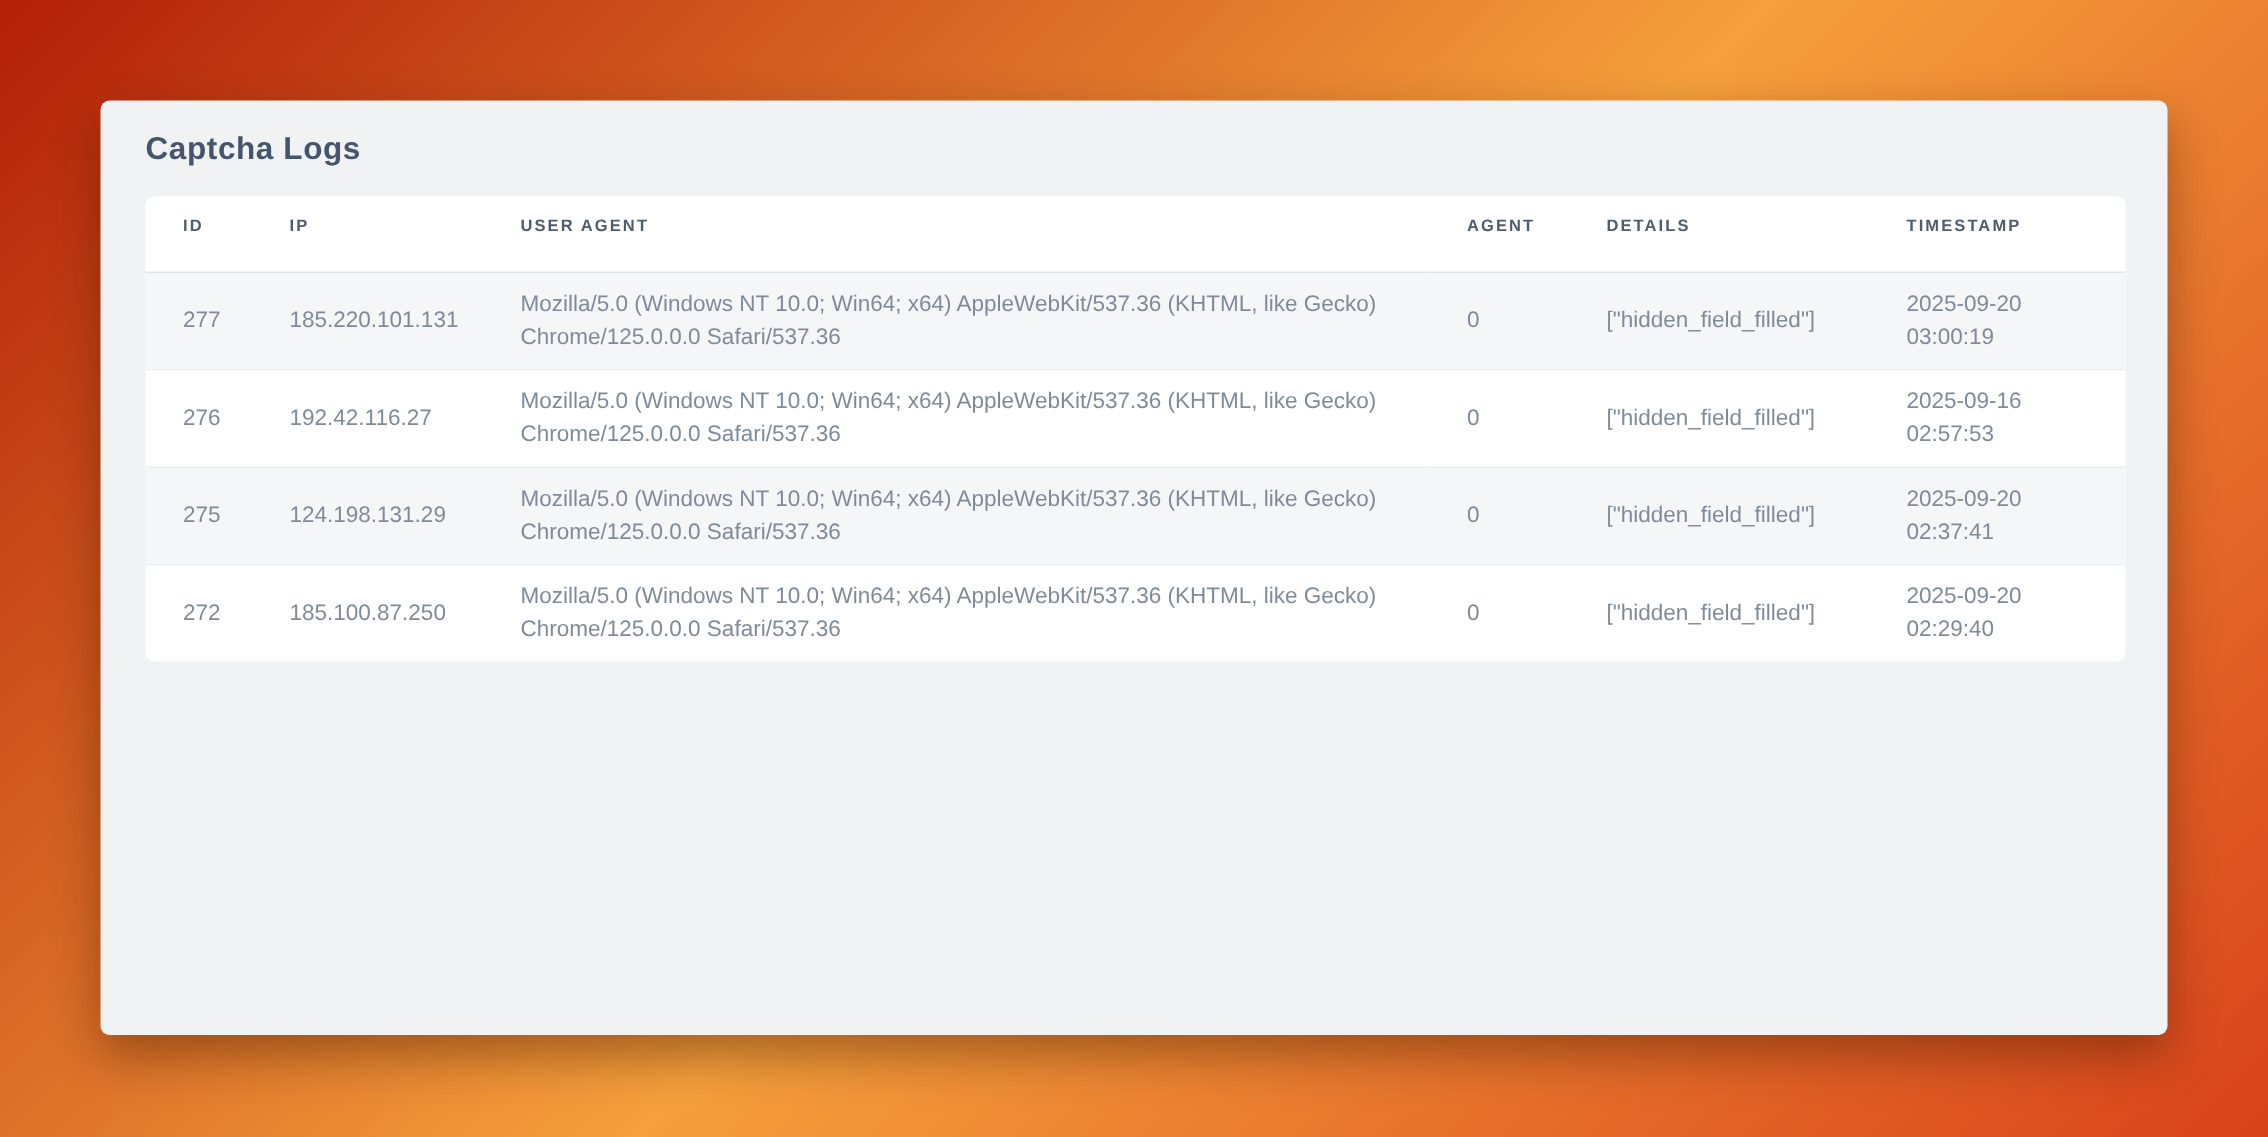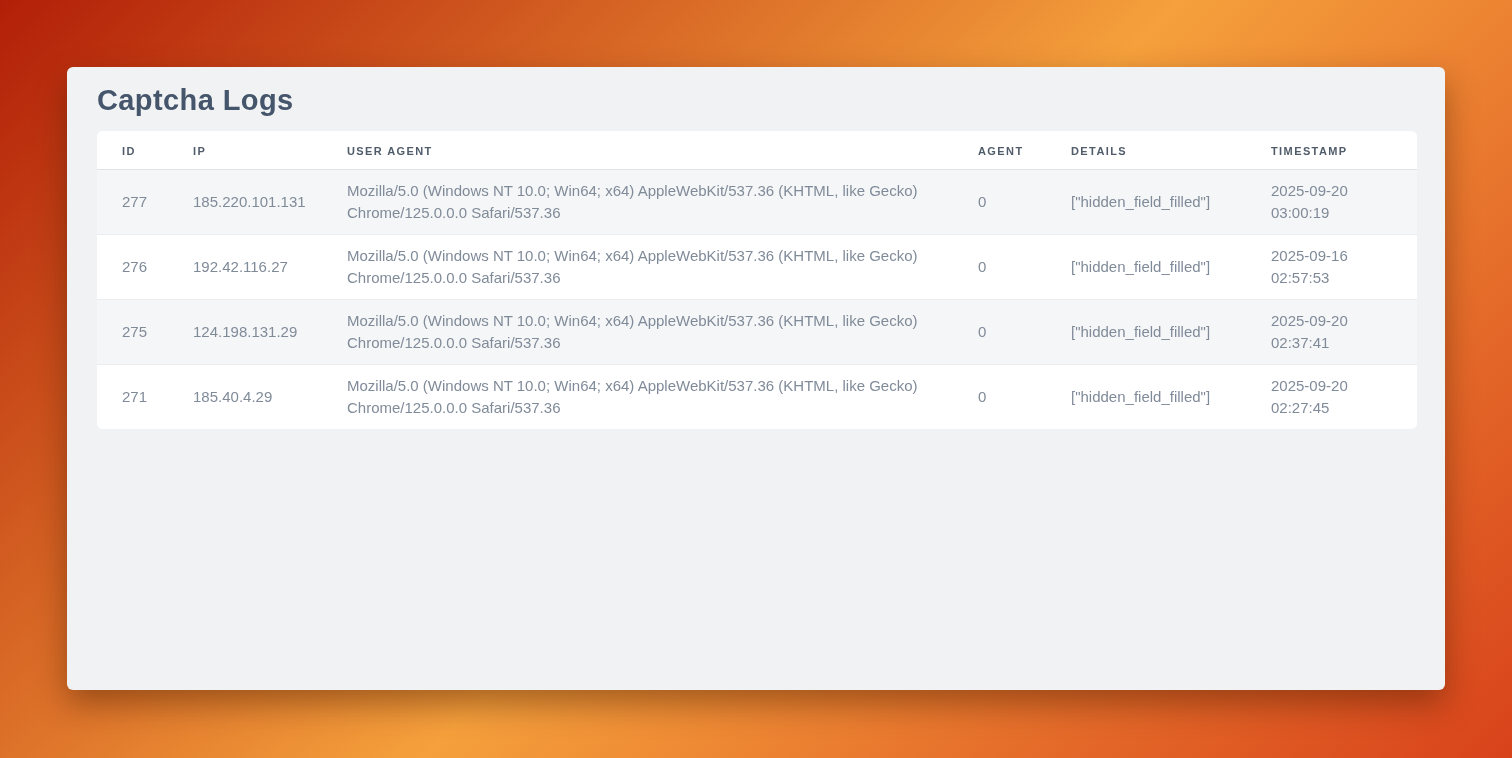--- a/index.html
+++ b/index.html
@@ -21,21 +21,21 @@
     top: 67px;
     width: 1378px;
     height: 623px;
     background: var(--card-bg, #f1f2f3);
     border-radius: 6px;
     box-shadow: 0 14px 32px rgba(72, 26, 2, 0.45);
     overflow: hidden;
   }
   .card-title {
     margin: 13px 30px 11px 30px;
-    font-size: 29px;
+    font-size: 21px;
     line-height: 40px;
     font-weight: 600;
     letter-spacing: 0.4px;
     color: var(--title-color, #45556b);
   }
   .table-wrap {
     margin: 0 30px;
     width: 1320px;
     background: #ffffff;
     border-radius: 6px;
@@ -52,21 +52,21 @@
   col.col-user_agent { width: 631px; }
   col.col-score      { width: 93px;  }
   col.col-details    { width: 200px; }
   col.col-timestamp  { width: 171px; }
   th {
     text-align: left;
     font-size: 11px;
     font-weight: 700;
     letter-spacing: 1.4px;
     color: var(--header-text, #505c6a);
-    padding: 14px 10px 12px 25px;
+    padding: 14px 10px 24px 25px;
     background: #ffffff;
     border-bottom: 1px solid #e0e3e7;
     white-space: nowrap;
   }
   td {
     font-size: 15px;
     line-height: 22px;
     color: var(--cell-text, #808b99);
     padding: 10px 14px 10px 25px;
     border-bottom: 1px solid #ebedf0;
@@ -122,23 +122,23 @@
           </tr>
           <tr>
             <td>275</td>
             <td>124.198.131.29</td>
             <td>Mozilla/5.0 (Windows NT 10.0; Win64; x64) AppleWebKit/537.36 (KHTML, like Gecko) Chrome/125.0.0.0 Safari/537.36</td>
             <td>0</td>
             <td>["hidden_field_filled"]</td>
             <td>2025-09-20 02:37:41</td>
           </tr>
           <tr>
-            <td>271</td>
-            <td>185.40.4.29</td>
+            <td>272</td>
+            <td>185.100.87.250</td>
             <td>Mozilla/5.0 (Windows NT 10.0; Win64; x64) AppleWebKit/537.36 (KHTML, like Gecko) Chrome/125.0.0.0 Safari/537.36</td>
             <td>0</td>
             <td>["hidden_field_filled"]</td>
-            <td>2025-09-20 02:27:45</td>
+            <td>2025-09-20 02:29:40</td>
           </tr>
         </tbody>
     </table>
   </div>
 </div>
 
 </body></html>

